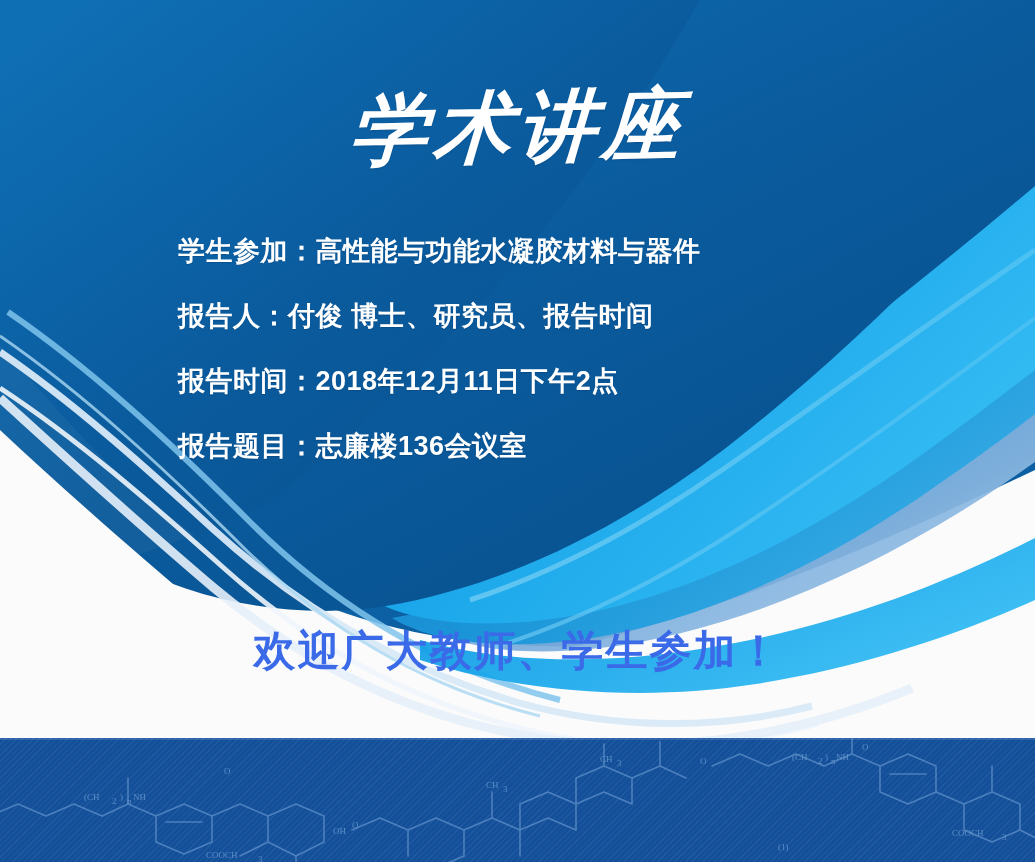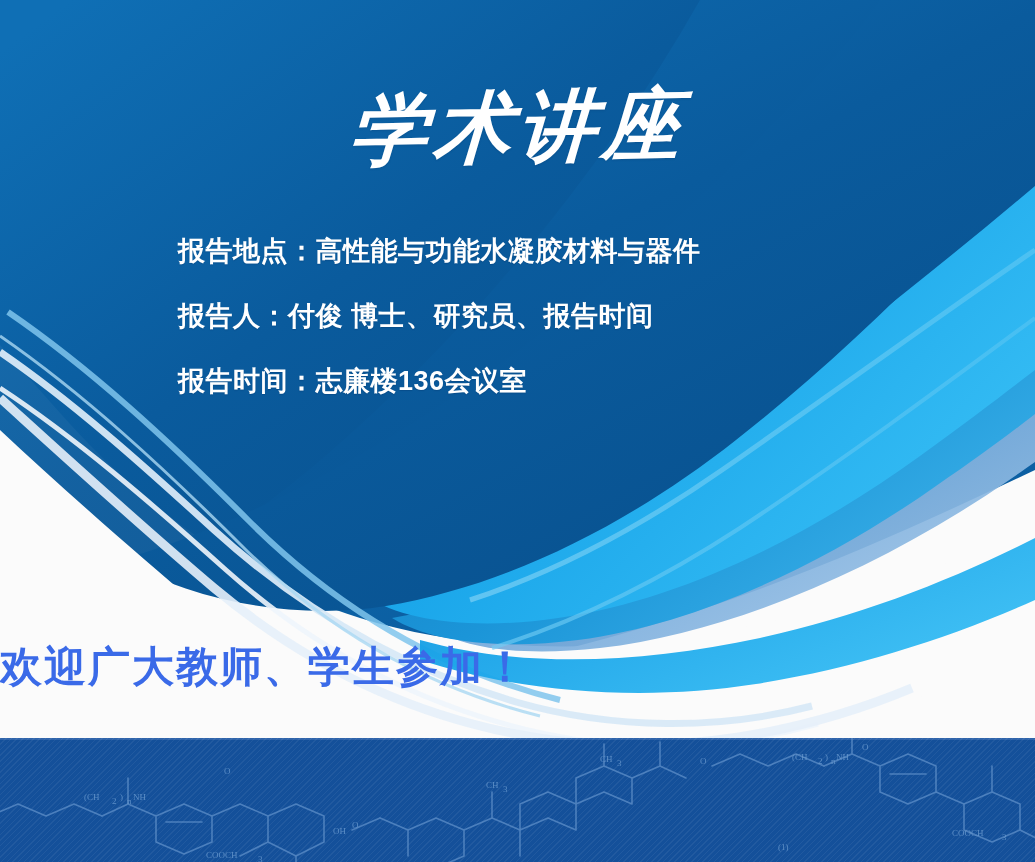--- a/index.html
+++ b/index.html
@@ -64,23 +64,23 @@
     margin-bottom: 29px;
     white-space: nowrap;
     letter-spacing: 0.5px;
     text-shadow: 0 1px 1px rgba(0,45,95,0.25);
   }
 
   
   #welcome-block {
     position: absolute;
     left: 0;
-    top: 644px;
-    width: 1035px;
-    text-align: left;
+    top: 628px;
+    width: 1035px;
+    text-align: center;
   }
   #welcome-text {
     display: inline-block;
     color: #3a6ae8;
     font-size: 42px;
     font-weight: 700;
     letter-spacing: 2px;
     line-height: 1.1;
   }
 
@@ -266,23 +266,24 @@
              C64,456 136,522 214,588
              C312,670 424,722 552,740
              C676,756 802,734 912,688" fill="none" stroke="#e6f0f9" stroke-width="9" opacity="0.9"></path>
   </svg>
 
   <div id="title-block">
     <span id="poster-title">学术讲座</span>
   </div>
 
   <div id="info-block">
-    <div class="info-line">报告地点：高性能与功能水凝胶材料与器件</div>
+    <div class="info-line">学生参加：高性能与功能水凝胶材料与器件</div>
     <div class="info-line">报告人：付俊  博士、研究员、报告时间</div>
-    <div class="info-line">报告时间：志廉楼136会议室</div>
+    <div class="info-line">报告时间：2018年12月11日下午2点</div>
+    <div class="info-line">报告题目：志廉楼136会议室</div>
   </div>
 
   <div id="welcome-block">
     <span id="welcome-text">欢迎广大教师、学生参加！</span>
   </div>
 
   <div id="bottom-band">
     <div id="band-topline"></div>
     <div id="band-hatch"></div>
     <svg id="band-chem" viewBox="0 0 1035 124" preserveAspectRatio="none" xmlns="http://www.w3.org/2000/svg">

